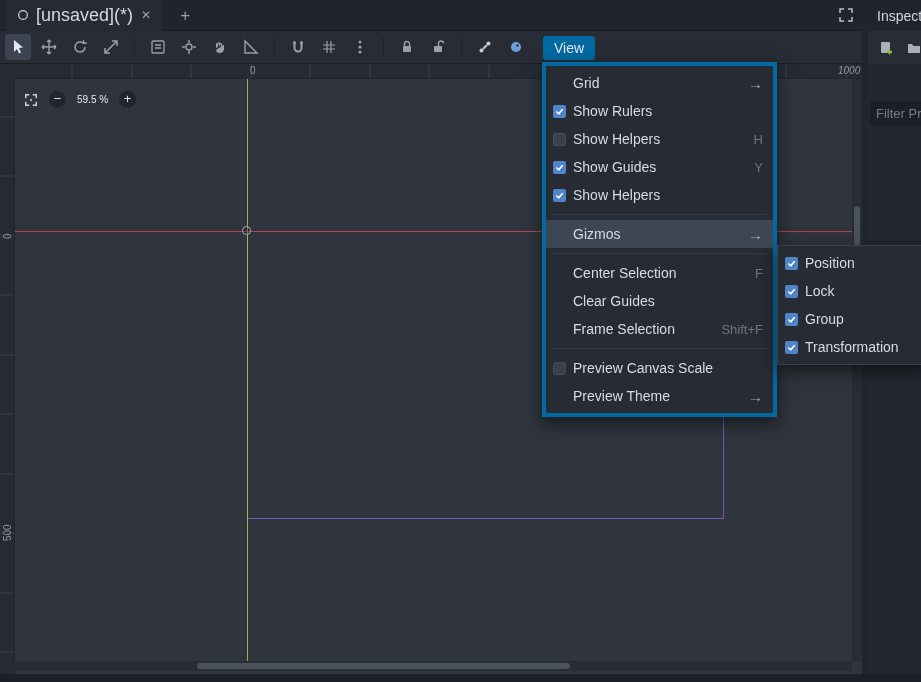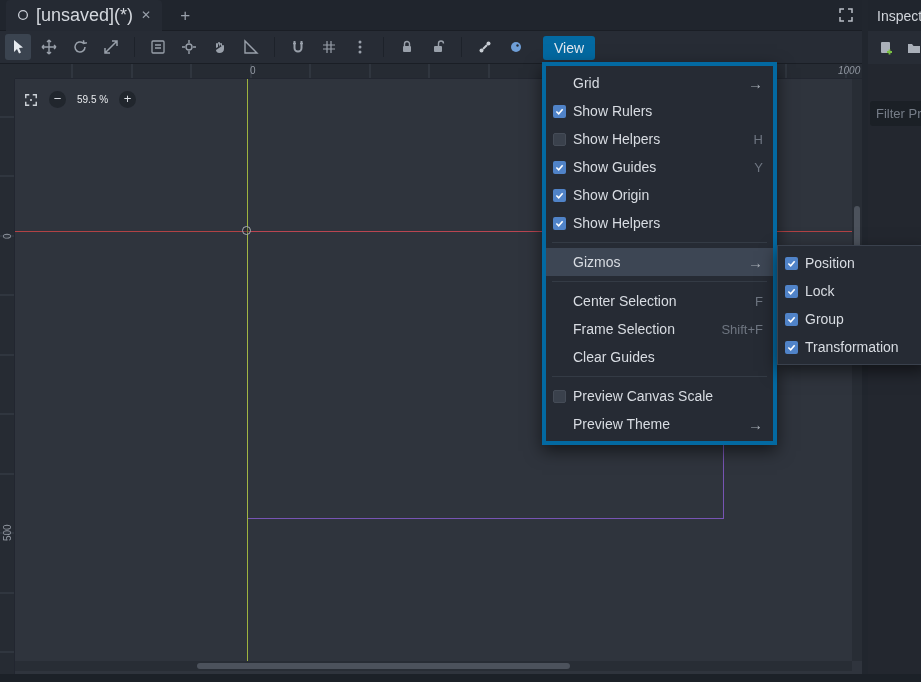--- a/index.html
+++ b/index.html
@@ -308,53 +308,43 @@
     <span class="sc">Y</span>
   </div>
   <div class="mi">
     <span class="gutter">
         <span class="cb checked">
           <svg width="11" height="11" viewBox="0 0 14 14">
             <path d="M3 7l3 3 5-6" stroke="#fff" stroke-width="2" fill="none"></path>
           </svg>
         </span>
       </span>
-    <span class="lbl">Show Origin</span>
-  </div>
-  <div class="mi">
-    <span class="gutter">
-        <span class="cb checked">
-          <svg width="11" height="11" viewBox="0 0 14 14">
-            <path d="M3 7l3 3 5-6" stroke="#fff" stroke-width="2" fill="none"></path>
-          </svg>
-        </span>
-      </span>
     <span class="lbl">Show Helpers</span>
   </div>
   <div class="msep"></div>
   <div class="mi highlight">
     <span class="gutter"></span>
     <span class="lbl">Gizmos</span>
     <span class="sub-arrow">→</span>
   </div>
   <div class="msep"></div>
   <div class="mi">
     <span class="gutter"></span>
     <span class="lbl">Center Selection</span>
     <span class="sc">F</span>
   </div>
   <div class="mi">
     <span class="gutter"></span>
+    <span class="lbl">Clear Guides</span>
+  </div>
+  <div class="mi">
+    <span class="gutter"></span>
     <span class="lbl">Frame Selection</span>
     <span class="sc">Shift+F</span>
   </div>
-  <div class="mi">
-    <span class="gutter"></span>
-    <span class="lbl">Clear Guides</span>
-  </div>
   <div class="msep"></div>
   <div class="mi">
     <span class="gutter">
         <span class="cb unchecked"></span>
       </span>
     <span class="lbl">Preview Canvas Scale</span>
   </div>
   <div class="mi">
     <span class="gutter"></span>
     <span class="lbl">Preview Theme</span>

